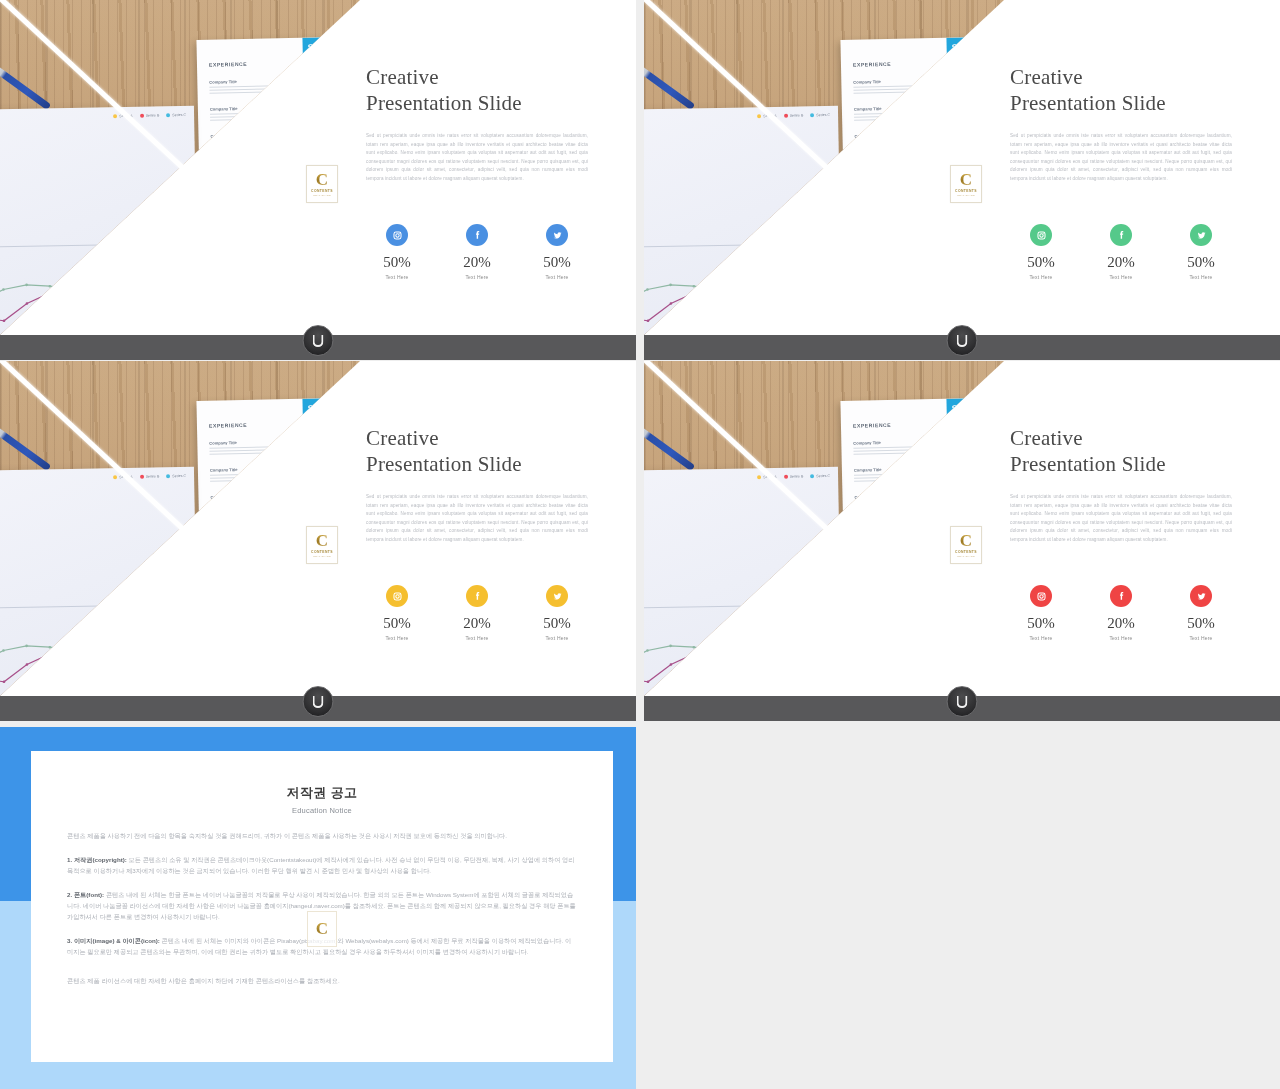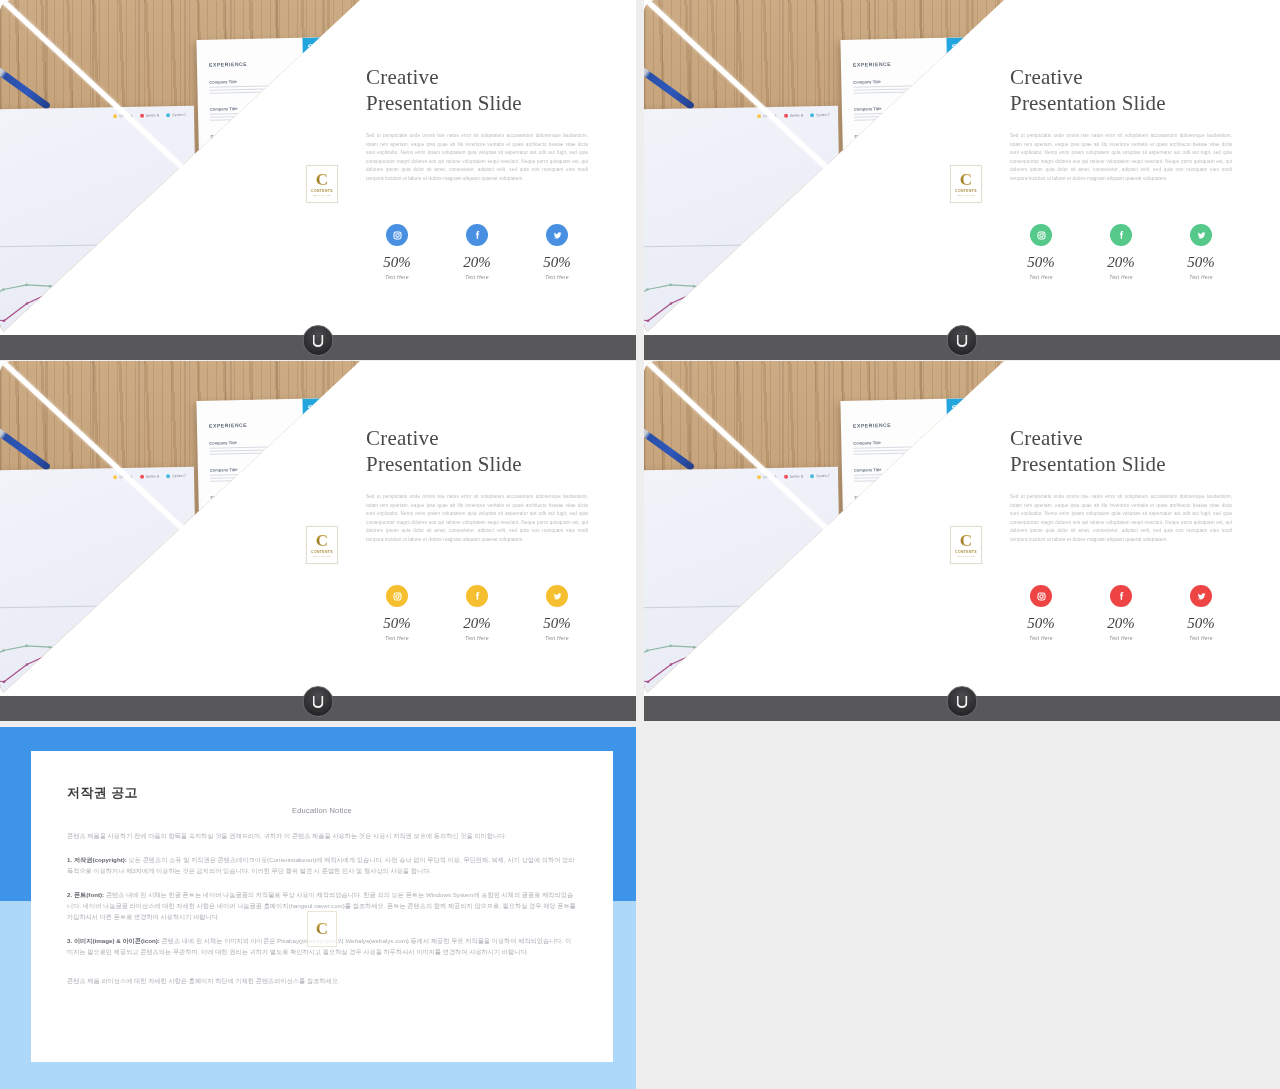--- a/index.html
+++ b/index.html
@@ -26,21 +26,20 @@
   .slide.s2 { left: 644px; top: 0; }
   .slide.s3 { left: 0;   top: 361px; }
   .slide.s4 { left: 644px; top: 361px; }
 
   .slide-inner {
     position: absolute;
     left: 0; top: 0;
     width: 636px; height: 335px;
     background: #ffffff;
     overflow: hidden;
-    border-radius: 12px;
   }
 
   
   .photo {
     position: absolute;
     left: 0; top: 0;
     width: 360px; height: 335px;
     overflow: hidden;
     -webkit-clip-path: polygon(0 0, 100% 0, 0 100%);
     clip-path: polygon(0 0, 100% 0, 0 100%);
@@ -223,21 +222,21 @@
     font-size: 2.4px; letter-spacing: .3px;
     color: #c9b membership; color: #c8b membership;
     color: #cbb27e; margin-top: 1px;
   }
 
   
   .stats {
     position: absolute;
     left: 366px; top: 224px;
     width: 222px;
-    display: flex; justify-content: space-between; font-style: italic;
+    display: flex; justify-content: space-between;
   }
   .stat { width: 62px; text-align: center; }
   .sicon {
     width: 22px; height: 22px;
     border-radius: 50%;
     margin: 0 auto 9px;
     display: flex; align-items: center; justify-content: center;
     color: #fff;
   }
   .sicon svg { display: block; }
@@ -288,21 +287,21 @@
     background: linear-gradient(180deg, #3d94e8 0%, #3d94e8 48%, #aed8fa 48%, #aed8fa 100%);
     padding: 24px 23px 27px 31px;
   }
   .cp-sheet {
     width: 100%; height: 100%;
     background: #ffffff;
     padding: 33px 36px 0 36px;
     position: relative;
   }
   .cp-title {
-    text-align: left;
+    text-align: center;
     font-size: 13px;
     font-weight: 700;
     color: #3c3c3c;
     letter-spacing: .4px;
   }
   .cp-sub {
     text-align: center;
     font-size: 7.5px;
     color: #8a8f96;
     margin-top: 4px;

